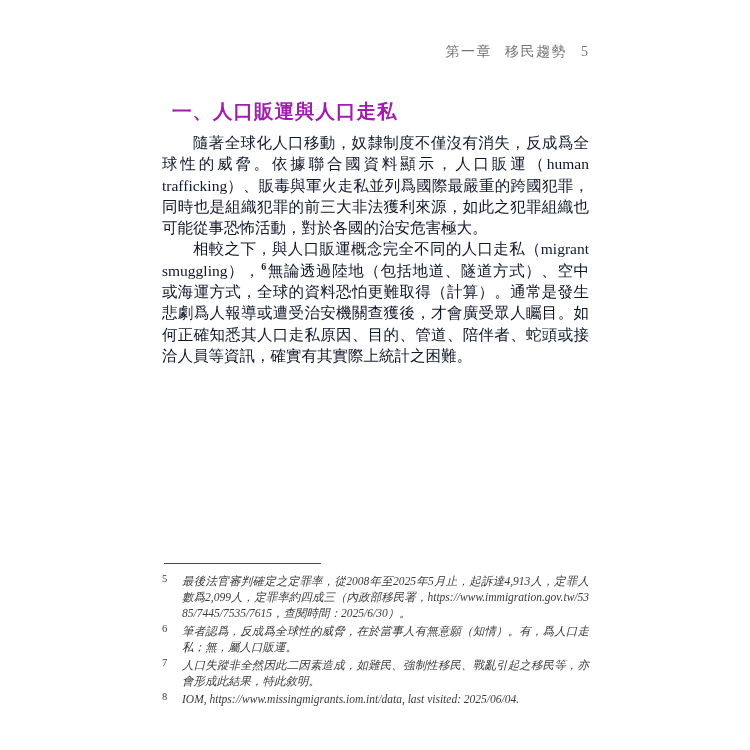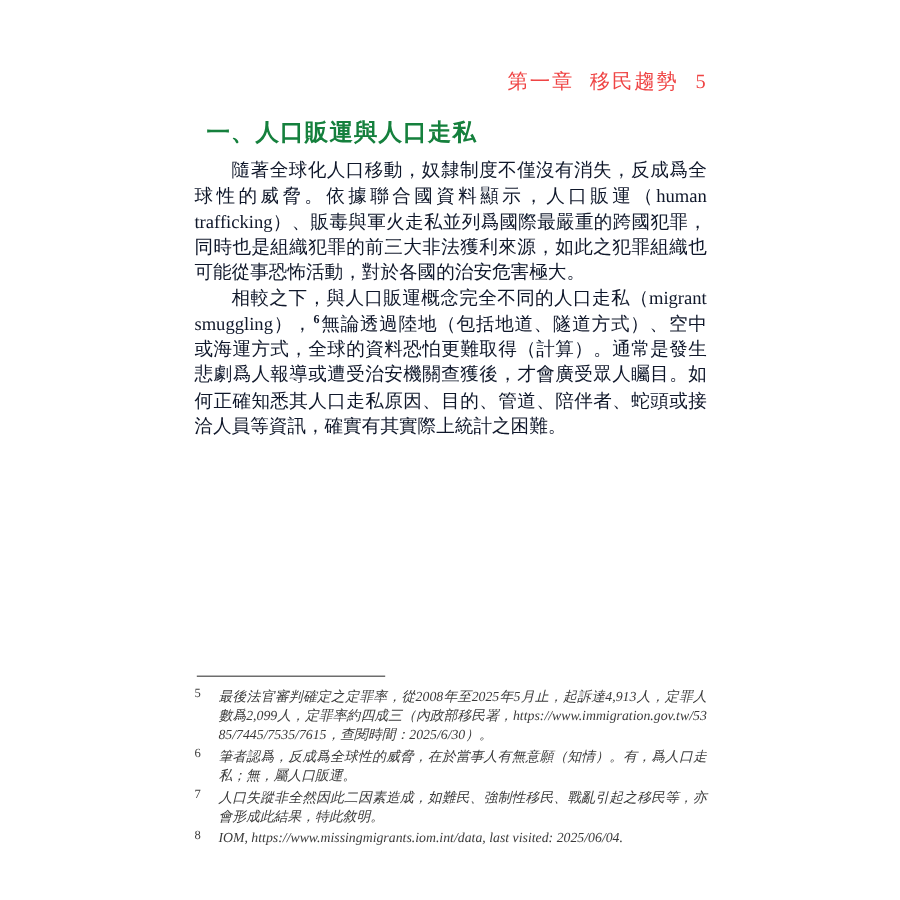--- a/index.html
+++ b/index.html
@@ -11,39 +11,39 @@
     color: #2e2e2e;
   }
   .page {
     position: relative;
     width: 750px; height: 750px;
     background: #ffffff;
     overflow: hidden;
   }
   .running-head {
     position: absolute;
-    top: 56px; right: 162px;
-    font-size: 17px;
-    color: #ef4444;
+    top: 43px; right: 162px;
+    font-size: 14px;
+    color: #737373;
     letter-spacing: 1.5px;
     white-space: nowrap;
   }
   .running-head .rh-section { margin-left: 13px; }
   .running-head .rh-page { margin-left: 14px; letter-spacing: 0; }
   .content {
     position: absolute;
     left: 162px; top: 99px;
     width: 427px;
   }
   .section-title {
     margin: 0 0 7px 10px;
     font-size: 19.5px;
     line-height: 26px;
     font-weight: bold;
-    color: #15803d;
+    color: #a21caf;
     letter-spacing: 1px;
   }
   .para {
     margin: 0;
     font-size: 15.5px;
     line-height: 21.3px;
     text-align: justify;
     text-justify: inter-character;
     text-indent: 2em;
     color: #0f172a;

